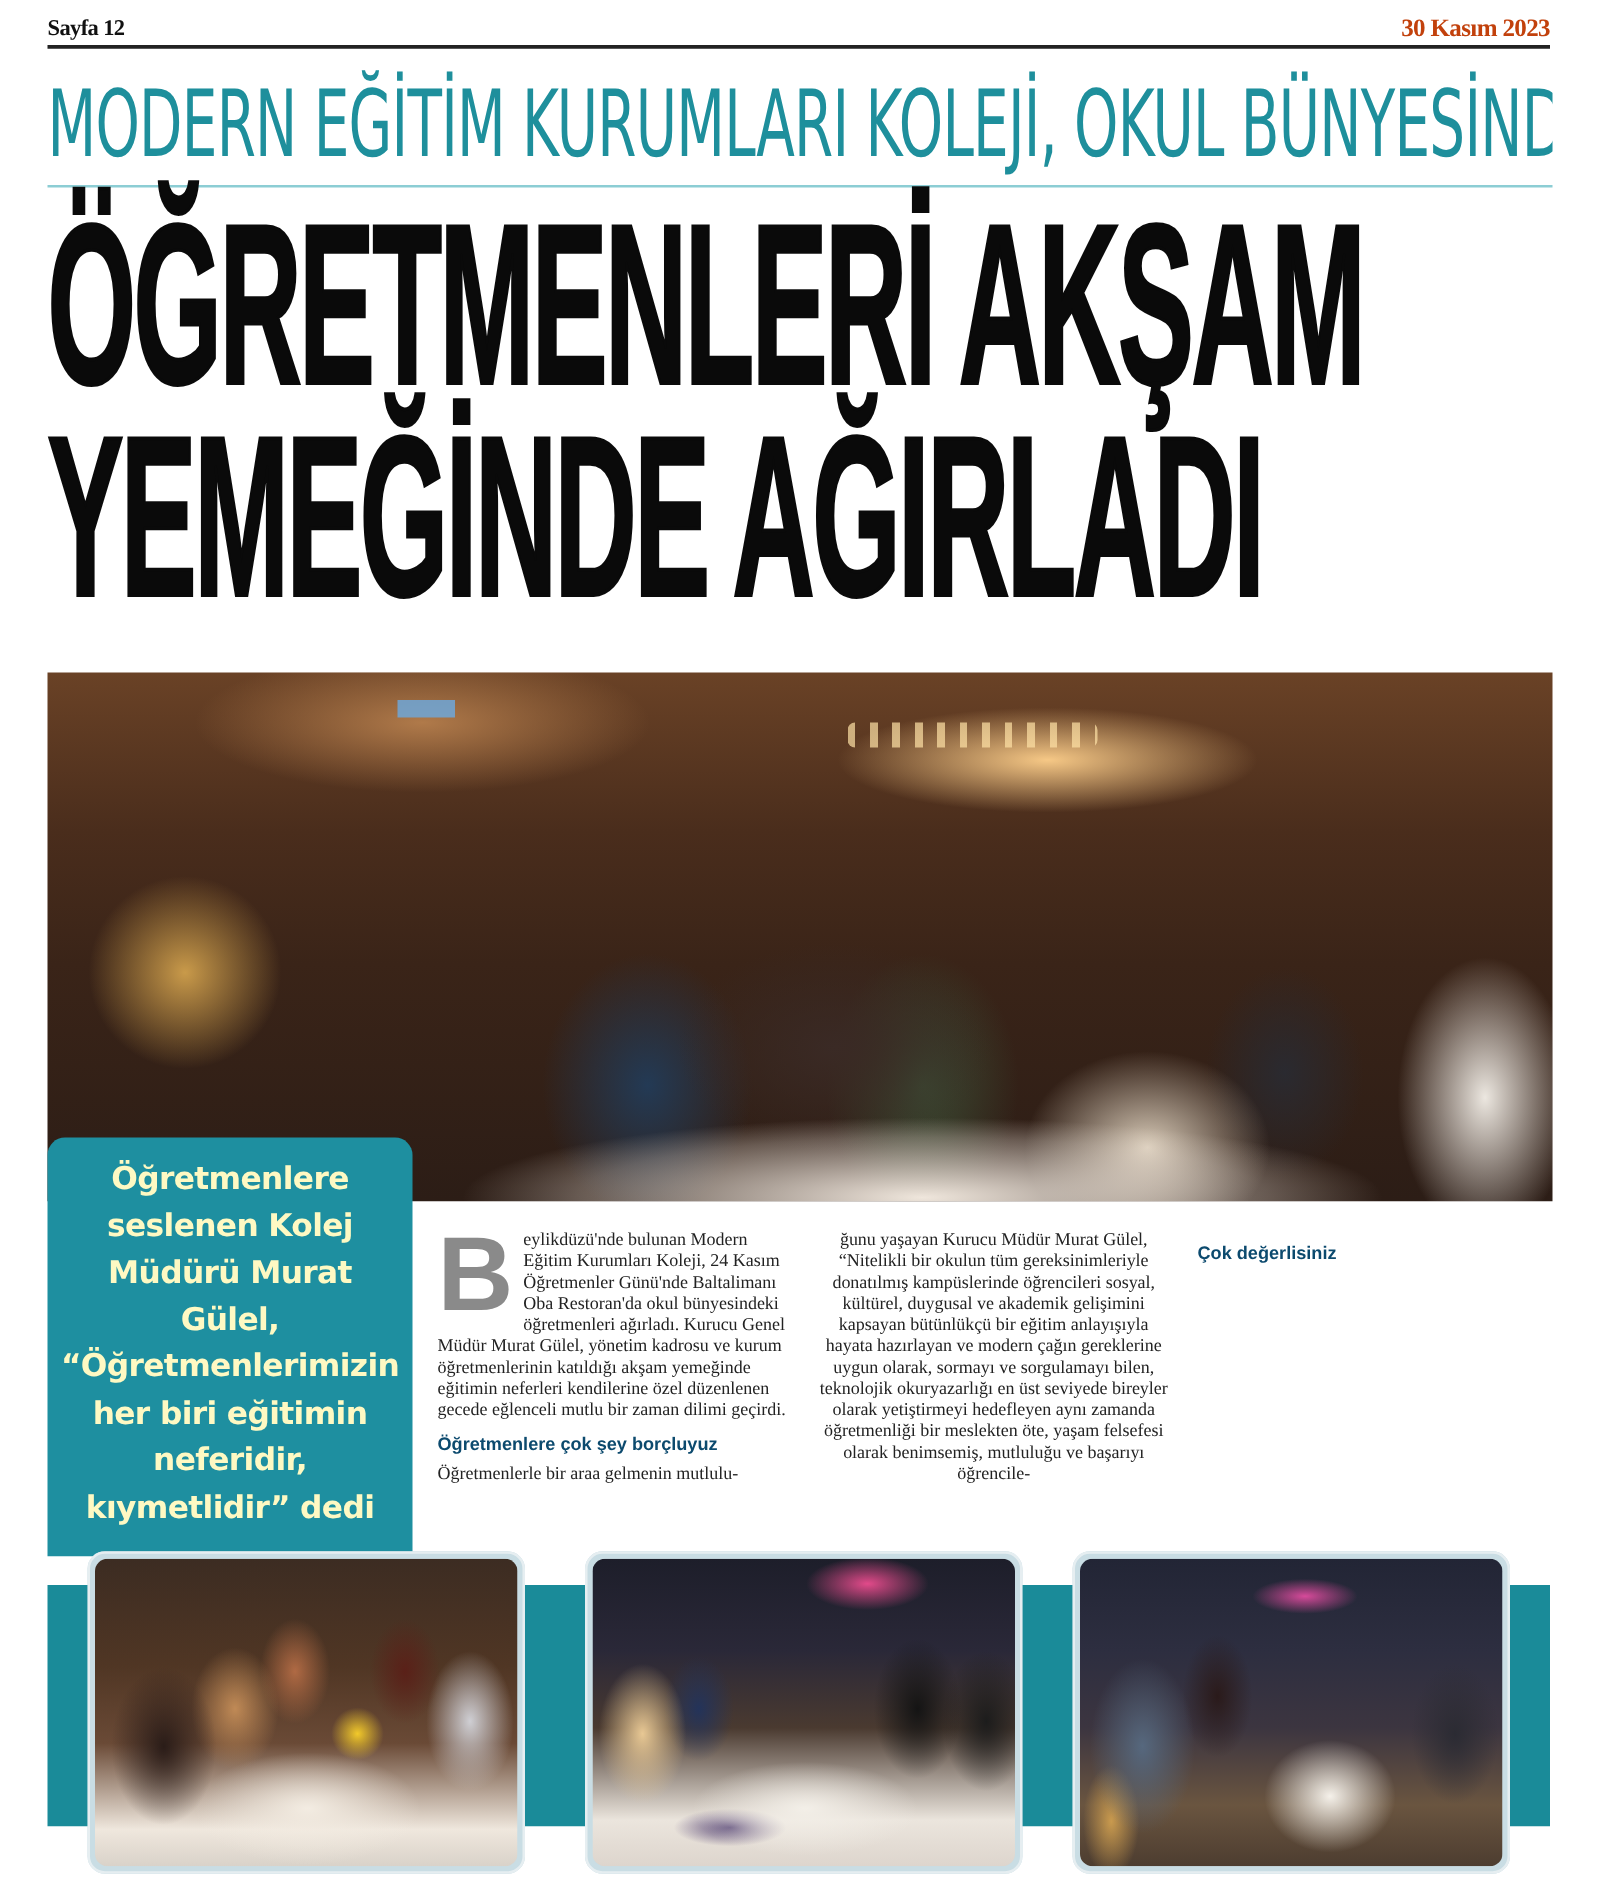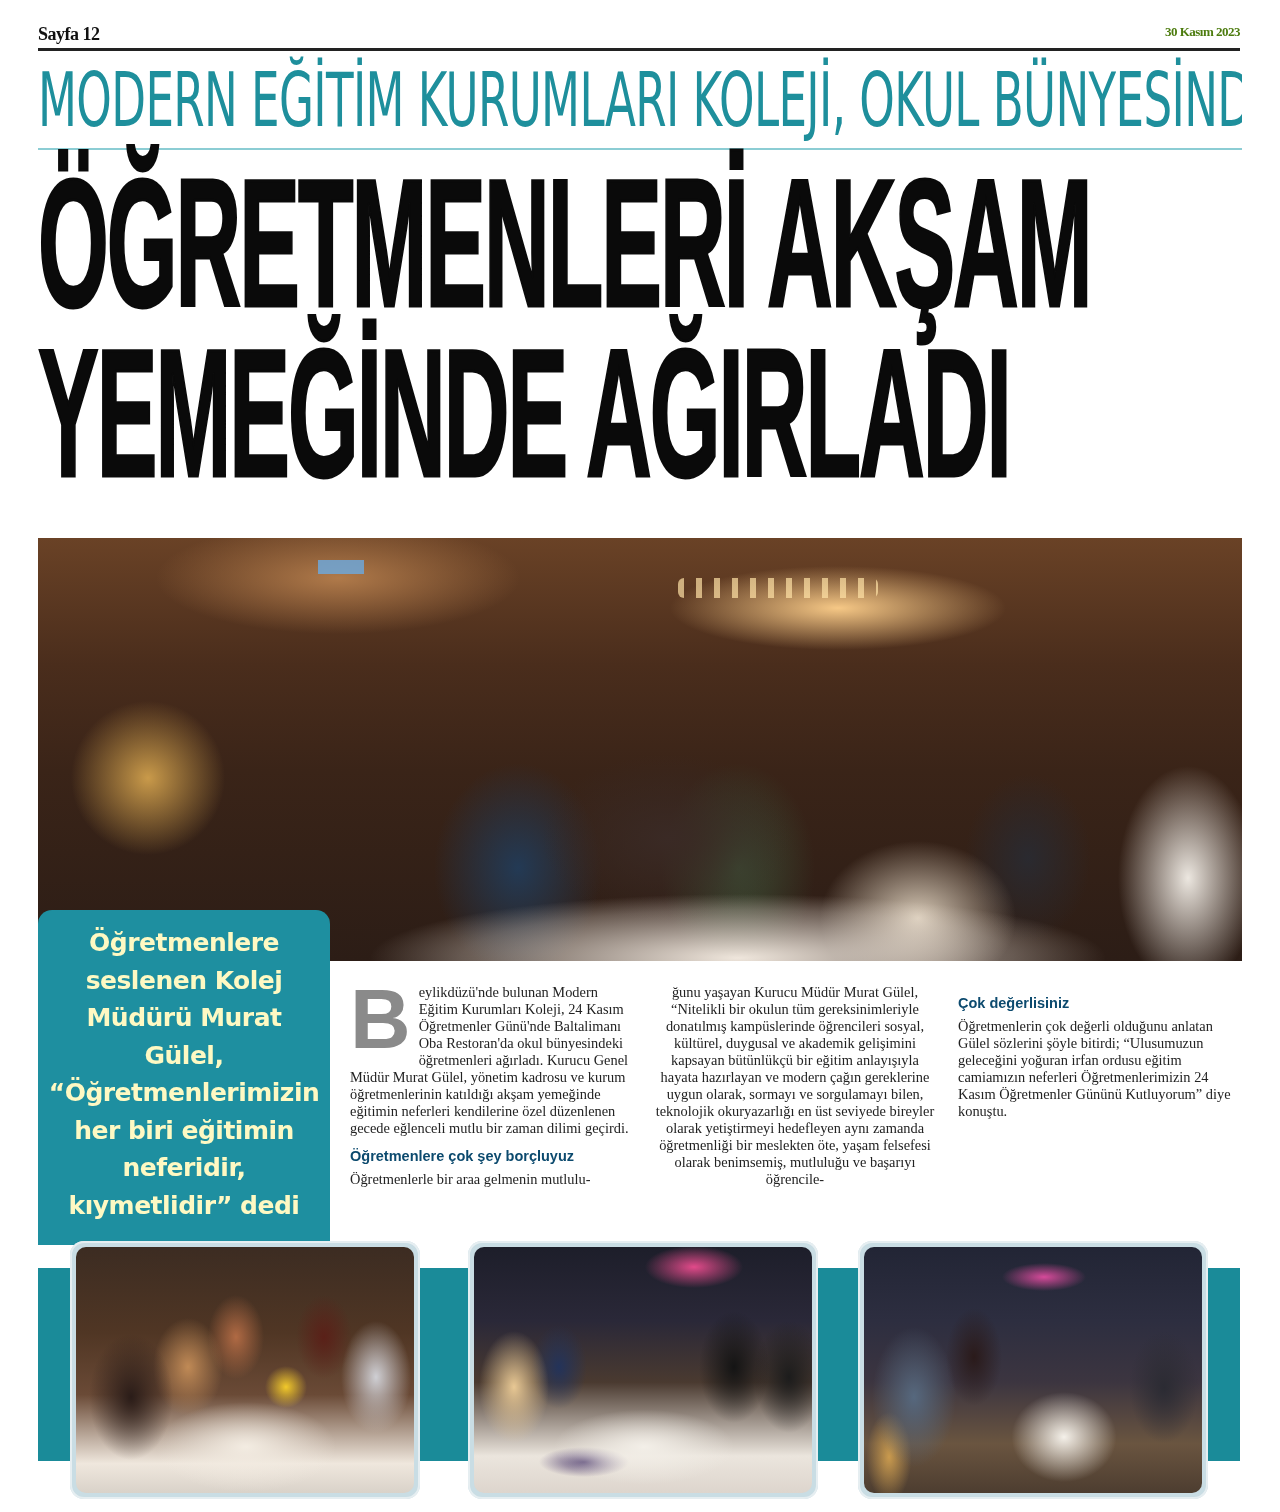--- a/index.html
+++ b/index.html
@@ -1,23 +1,23 @@
 <!DOCTYPE html>
 <html><head>
 <meta charset="utf-8">
 <style>
   * { box-sizing: border-box; margin: 0; padding: 0; }
   html, body { width: 1280px; height: 1512px; background: #ffffff; overflow: hidden; }
   body { position: relative; font-family: "Liberation Serif", serif; color: #1a1a1a; }
 
   
-  .masthead { position: absolute; left: 38px; top: 12px; width: 1202px; height: 44px; }
+  .masthead { position: absolute; left: 38px; top: 0; width: 1202px; height: 44px; }
   .masthead .rule { position: absolute; left: 0; right: 0; top: 36px; height: 3px; background: #222; }
   .page-num { position: absolute; left: 0; top: 12px; font-family: "Liberation Serif", serif; font-weight: bold; font-size: 18px; letter-spacing: -0.5px; color: #111; background: #fff; padding-right: 6px; }
-  .issue-date { position: absolute; right: 0; top: 12px; font-family: "Liberation Serif", serif; font-weight: bold; font-size: 13px; letter-spacing: -0.5px; color: #4d7c0f; background: #fff; padding-left: 6px; }
+  .issue-date { position: absolute; right: 0; top: 12px; font-family: "Liberation Serif", serif; font-weight: bold; font-size: 20px; letter-spacing: -0.5px; color: #c2410c; background: #fff; padding-left: 6px; }
   .logo { position: absolute; left: 508px; top: 12px; width: 196px; height: 40px; background: #fff; padding: 0 4px; }
   .logo .strip { position: absolute; left: 4px; right: 4px; top: 0; height: 8px; background: #2a2a2a; color: #ddd; font-family: "Liberation Sans", sans-serif; font-size: 6px; line-height: 8px; text-align: center; letter-spacing: 1px; }
   .logo .name { position: absolute; left: 6px; top: 6px; font-family: "Liberation Serif", serif; font-weight: bold; font-size: 32px; line-height: 34px; color: #c8191f; letter-spacing: -1px; transform: scaleX(0.92); transform-origin: left; }
 
   
   .kicker { position: absolute; left: 38px; top: 54px; width: 1204px; height: 92px; overflow: hidden; }
   .kicker-text { display: block; font-family: "DejaVu Sans", sans-serif; font-weight: normal; font-size: 74px; line-height: 92px; color: #1e8f9c; white-space: nowrap; transform: scaleX(0.61); transform-origin: left top; letter-spacing: -1px; }
   .kicker-rule { position: absolute; left: 38px; top: 148px; width: 1204px; height: 2px; background: #8ccdd4; }
 
   
@@ -128,21 +128,20 @@
     <span class="drop-cap">B</span>
     <span class="para">eylikdüzü'nde bulunan Modern Eğitim Kurumları Koleji, 24 Kasım Öğretmenler Günü'nde Baltalimanı Oba Restoran'da okul bünyesindeki öğretmenleri ağırladı. Kurucu Genel Müdür Murat Gülel, yönetim kadrosu ve kurum öğretmenlerinin katıldığı akşam yemeğinde eğitimin neferleri kendilerine özel düzenlenen gecede eğlenceli mutlu bir zaman dilimi geçirdi.</span>
     <span class="subhead">Öğretmenlere çok şey borçluyuz</span>
     <span class="para">Öğretmenlerle bir araa gelmenin mutlulu-</span>
   </div>
   <div class="col col2">
     <span class="para">ğunu yaşayan Kurucu Müdür Murat Gülel, “Nitelikli bir okulun tüm gereksinimleriyle donatılmış kampüslerinde öğrencileri sosyal, kültürel, duygusal ve akademik gelişimini kapsayan bütünlükçü bir eğitim anlayışıyla hayata hazırlayan ve modern çağın gereklerine uygun olarak, sormayı ve sorgulamayı bilen, teknolojik okuryazarlığı en üst seviyede bireyler olarak yetiştirmeyi hedefleyen aynı zamanda öğretmenliği bir meslekten öte, yaşam felsefesi olarak benimsemiş, mutluluğu ve başarıyı öğrencile-</span>
   </div>
   <div class="col col3">
     <span class="subhead">Çok değerlisiniz</span>
-    <span class="para">Öğretmenlerin çok değerli olduğunu anlatan Gülel sözlerini şöyle bitirdi; “Ulusumuzun geleceğini yoğuran irfan ordusu eğitim camiamızın neferleri Öğretmenlerimizin 24 Kasım Öğretmenler Gününü Kutluyorum” diye konuştu.</span>
   </div>
 </section>
 
 <figure class="photo-frame photo-1">
   <div class="photo" role="img" aria-label="Group of women teachers seated at a long dinner table"></div>
 </figure>
 <figure class="photo-frame photo-2">
   <div class="photo" role="img" aria-label="Teachers smiling at a dinner table with Bosphorus bridge lights behind"></div>
 </figure>
 <figure class="photo-frame photo-3">

